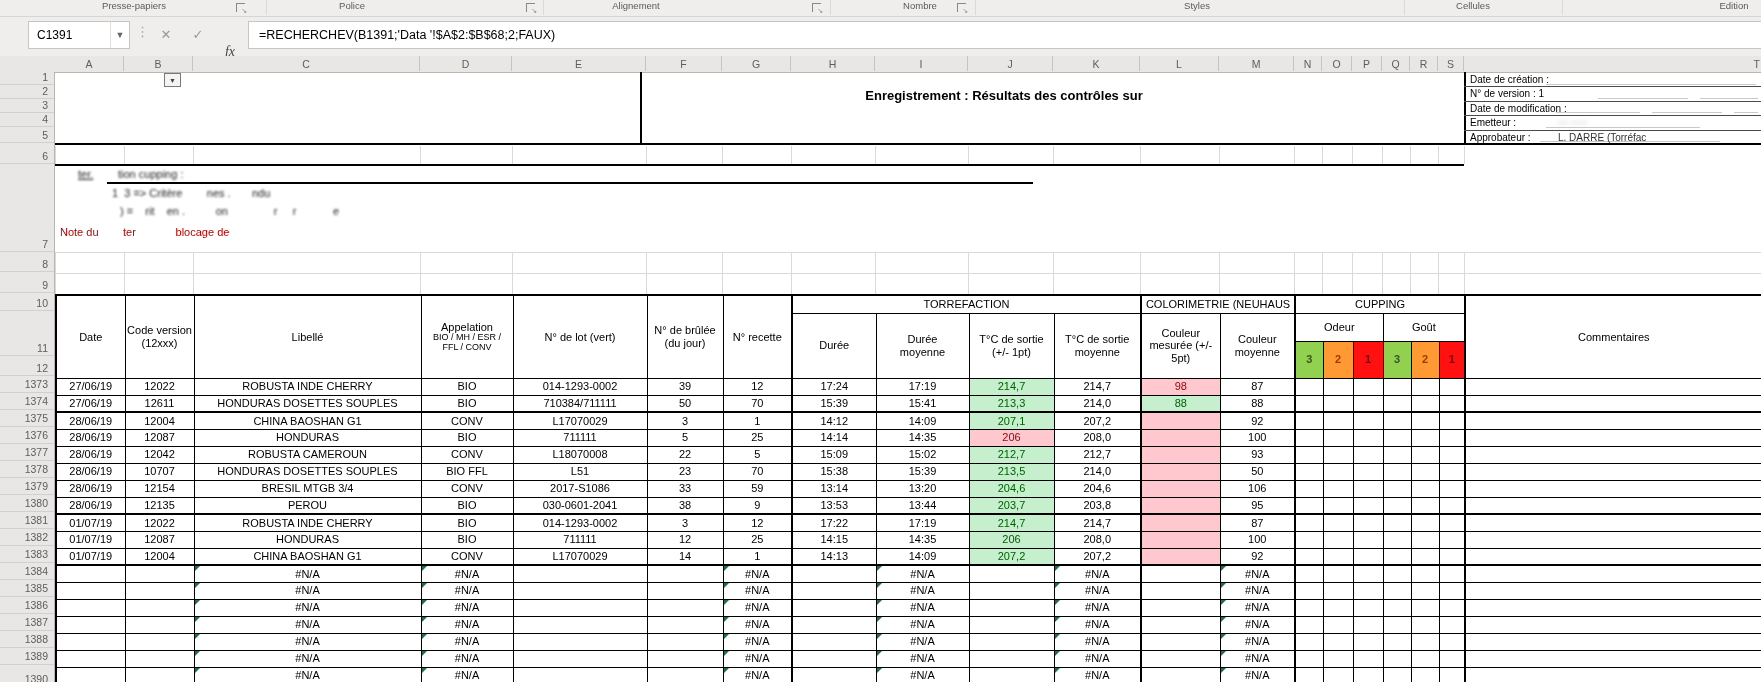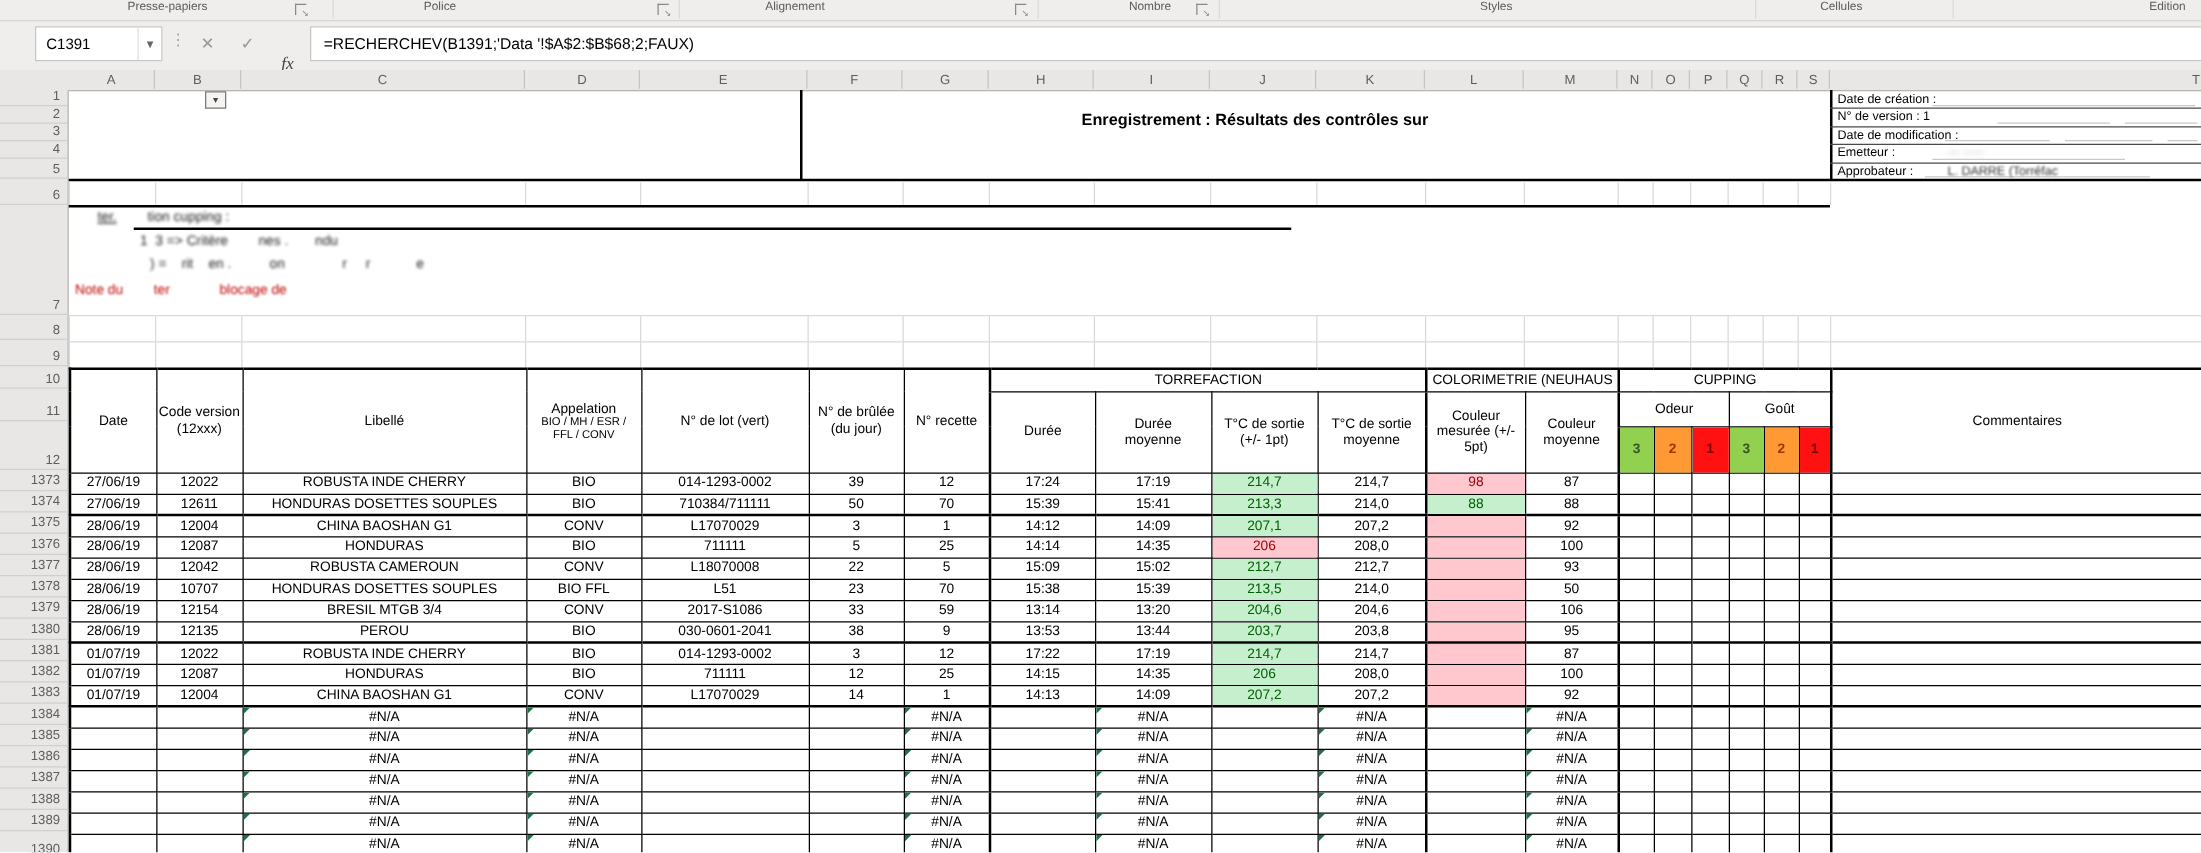--- a/index.html
+++ b/index.html
@@ -130,21 +130,21 @@
       <div class="rowcell" style="top: 0px; height: 13px;">1</div>
       <div class="rowcell" style="top: 14px; height: 13px;">2</div>
       <div class="rowcell" style="top: 28px; height: 13px;">3</div>
       <div class="rowcell" style="top: 42px; height: 13px;">4</div>
       <div class="rowcell" style="top: 56px; height: 15px;">5</div>
       <div class="rowcell" style="top: 72px; height: 20px;">6</div>
       <div class="rowcell" style="top: 93px; height: 87px;">7</div>
       <div class="rowcell" style="top: 181px; height: 19px;">8</div>
       <div class="rowcell" style="top: 201px; height: 20px;">9</div>
       <div class="rowcell" style="top: 222px; height: 17px;">10</div>
-      <div class="rowcell" style="top: 240px; height: 25px;">11</div>
+      <div class="rowcell" style="top: 240px; height: 44px;">11</div>
       <div class="rowcell" style="top: 268px; height: 36px;">12</div>
       <div class="rowcell" style="top: 305px; height: 16px; align-items: center;">1373</div>
       <div class="rowcell" style="top: 322px; height: 16px; align-items: center;">1374</div>
       <div class="rowcell" style="top: 339px; height: 16px; align-items: center;">1375</div>
       <div class="rowcell" style="top: 356px; height: 16px; align-items: center;">1376</div>
       <div class="rowcell" style="top: 373px; height: 16px; align-items: center;">1377</div>
       <div class="rowcell" style="top: 390px; height: 16px; align-items: center;">1378</div>
       <div class="rowcell" style="top: 407px; height: 16px; align-items: center;">1379</div>
       <div class="rowcell" style="top: 424px; height: 16px; align-items: center;">1380</div>
       <div class="rowcell" style="top: 441px; height: 16px; align-items: center;">1381</div>

